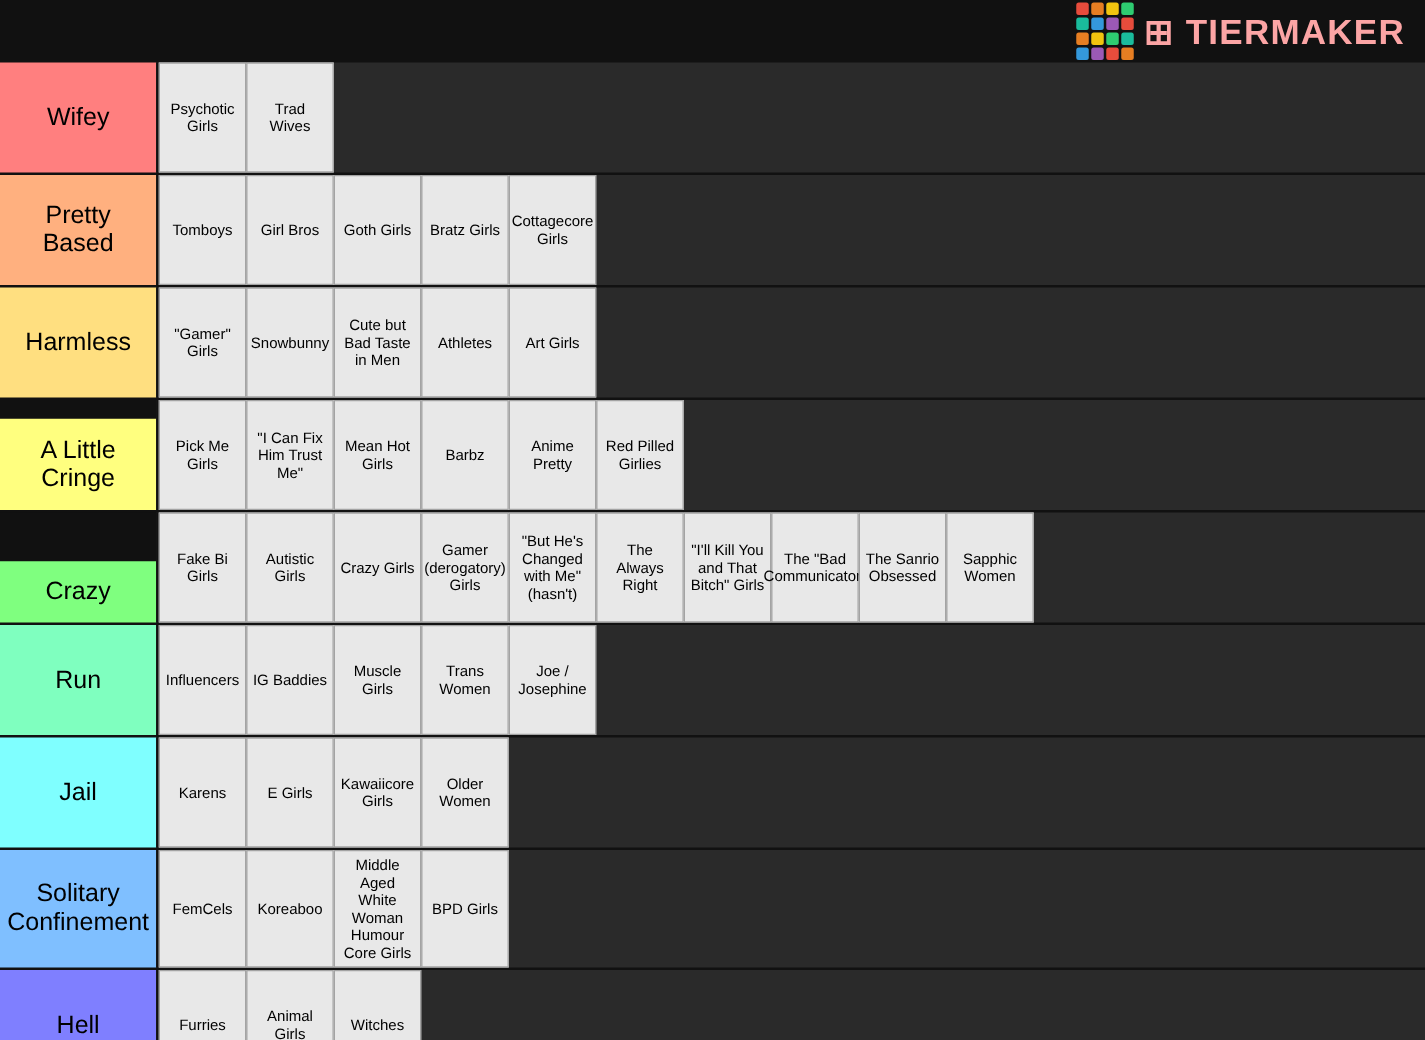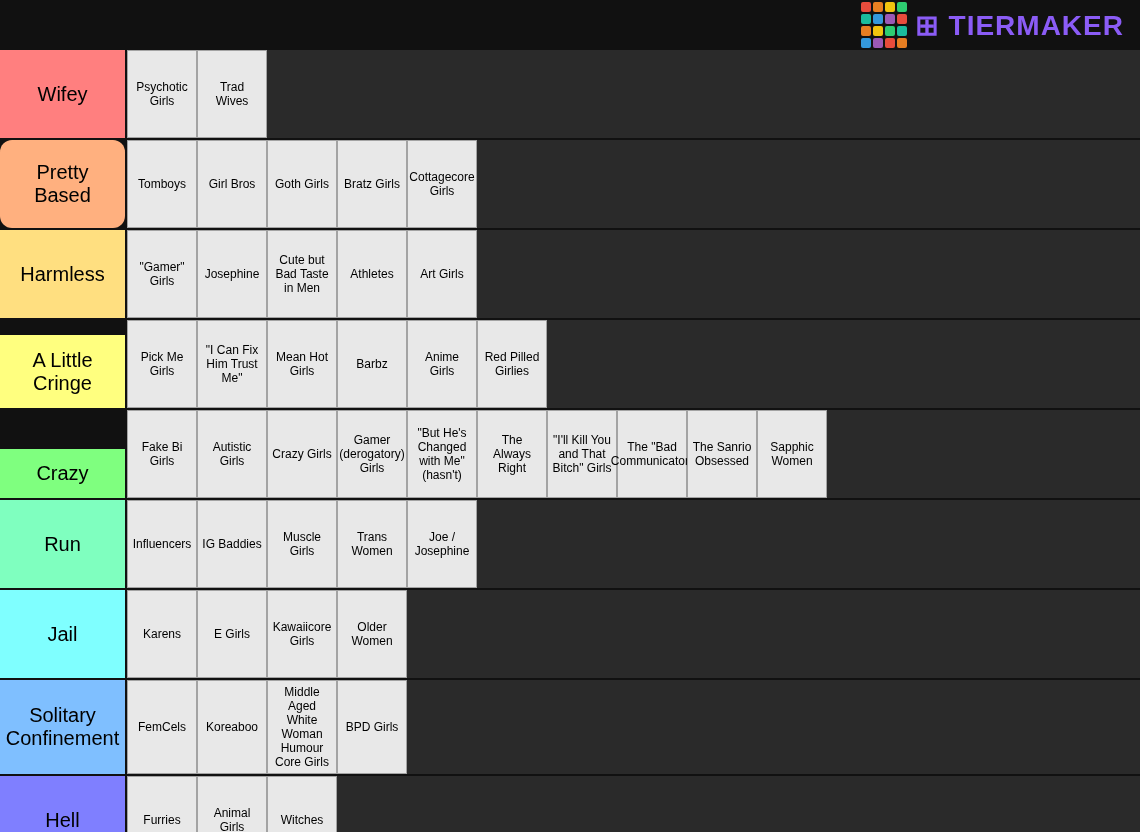--- a/index.html
+++ b/index.html
@@ -27,21 +27,21 @@
       grid-template-columns: repeat(4, 10px);
       grid-template-rows: repeat(4, 10px);
       gap: 2px;
     }
     .logo-cell {
       width: 10px;
       height: 10px;
       border-radius: 2px;
     }
     .logo-text {
-      color: #8b5cf6;
+      color: #fca5a5;
       font-size: 28px;
       font-weight: bold;
       letter-spacing: 1px;
       text-transform: uppercase;
     }
     .tier-row {
       display: flex;
       border-bottom: 2px solid #111;
       min-height: 90px;
     }
@@ -112,47 +112,47 @@
 
 <div id="tier-list">
     <div class="tier-row">
       <div class="tier-label" style="background-color: rgb(255, 127, 127);">Wifey</div>
       <div class="tier-items">
         <div class="tier-item">Psychotic Girls</div>
         <div class="tier-item">Trad Wives</div>
       </div>
     </div>
     <div class="tier-row">
-      <div class="tier-label" style="background-color: rgb(255, 176, 127); border-radius: 12px;">Pretty Based</div>
+      <div class="tier-label" style="background-color: rgb(255, 176, 127);">Pretty Based</div>
       <div class="tier-items">
         <div class="tier-item">Tomboys</div>
         <div class="tier-item">Girl Bros</div>
         <div class="tier-item">Goth Girls</div>
         <div class="tier-item">Bratz Girls</div>
         <div class="tier-item">Cottagecore Girls</div>
       </div>
     </div>
     <div class="tier-row">
       <div class="tier-label" style="background-color: rgb(255, 223, 128);">Harmless</div>
       <div class="tier-items">
         <div class="tier-item">"Gamer" Girls</div>
-        <div class="tier-item">Josephine</div>
+        <div class="tier-item">Snowbunny</div>
         <div class="tier-item">Cute but Bad Taste in Men</div>
         <div class="tier-item">Athletes</div>
         <div class="tier-item">Art Girls</div>
       </div>
     </div>
     <div class="tier-row">
       <div class="tier-label" style="background-color: rgb(255, 255, 127); margin-top: 15px;">A Little Cringe</div>
       <div class="tier-items">
         <div class="tier-item">Pick Me Girls</div>
         <div class="tier-item">"I Can Fix Him Trust Me"</div>
         <div class="tier-item">Mean Hot Girls</div>
         <div class="tier-item">Barbz</div>
-        <div class="tier-item">Anime Girls</div>
+        <div class="tier-item">Anime Pretty</div>
         <div class="tier-item">Red Pilled Girlies</div>
       </div>
     </div>
     <div class="tier-row">
       <div class="tier-label" style="background-color: rgb(127, 255, 127); margin-top: 39px;">Crazy</div>
       <div class="tier-items">
         <div class="tier-item">Fake Bi Girls</div>
         <div class="tier-item">Autistic Girls</div>
         <div class="tier-item">Crazy Girls</div>
         <div class="tier-item">Gamer (derogatory) Girls</div>

